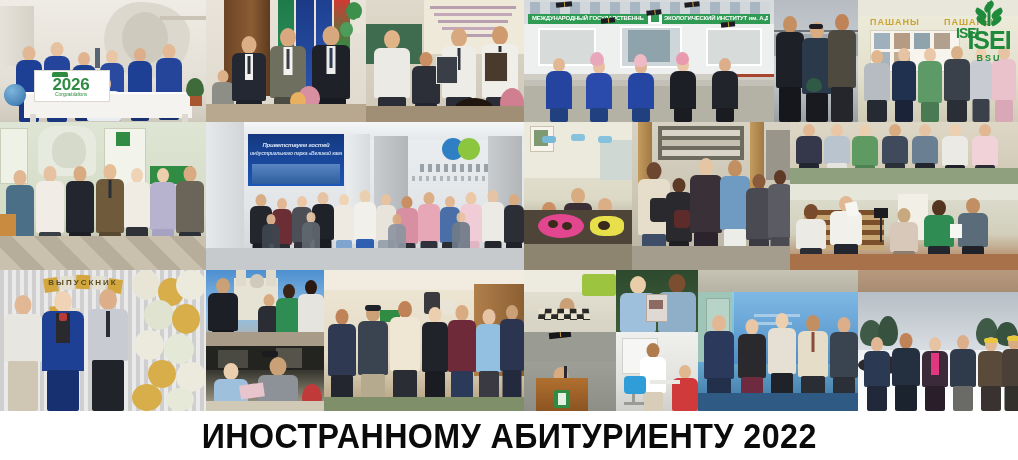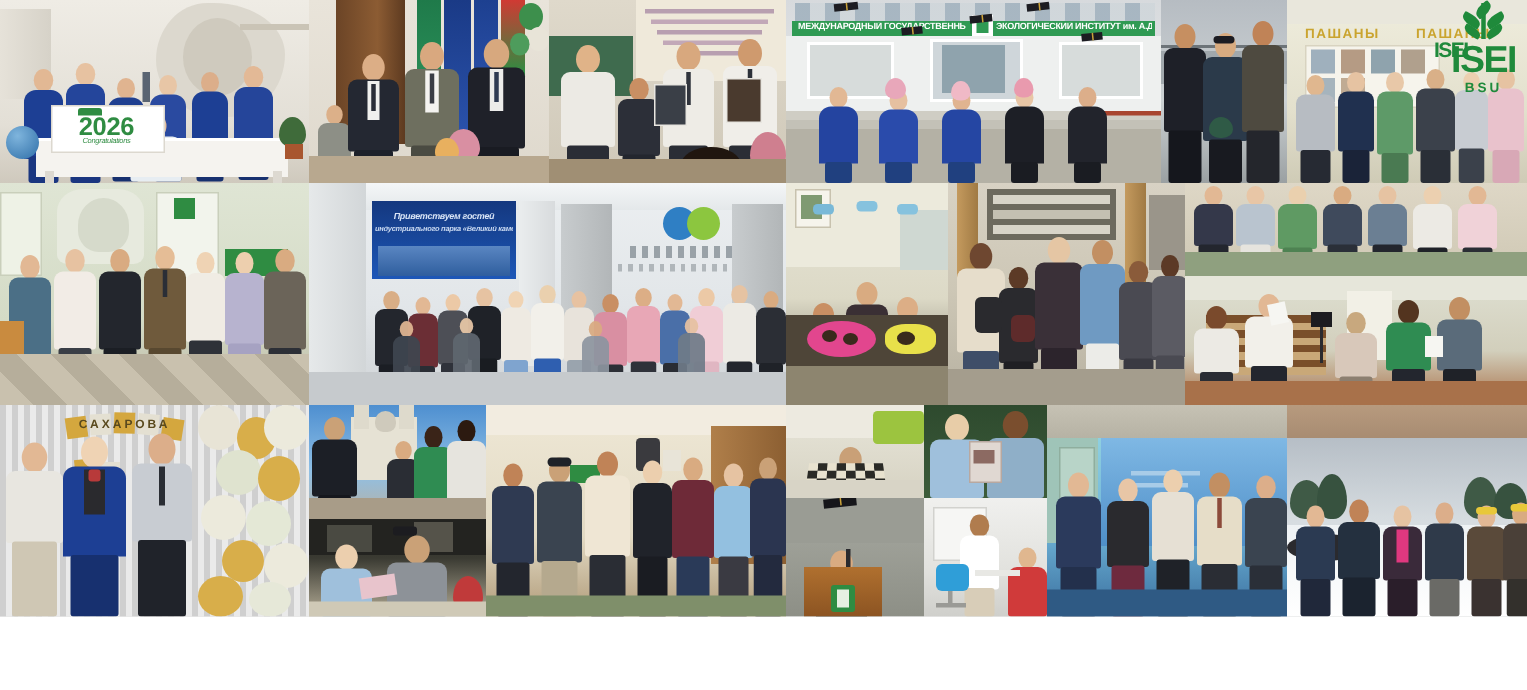--- a/index.html
+++ b/index.html
@@ -710,21 +710,21 @@
     <div class="cell" style="left:0;top:270px;width:206px;height:141px;">
       <div class="scene">
         <div class="bg" style="background:repeating-linear-gradient(90deg,#cfcfcf 0 4px,#eaeaea 4px 8px);"></div>
 
         <div style="position:absolute;left:40px;top:6px;width:86px;height:16px;"></div>
         <div style="position:absolute;left:44px;top:8px;width:14px;height:14px;background:#d4a73e;transform:rotate(-8deg);"></div>
         <div style="position:absolute;left:60px;top:6px;width:14px;height:14px;background:#e4e0d2;transform:rotate(-3deg);"></div>
         <div style="position:absolute;left:76px;top:5px;width:14px;height:14px;background:#d4a73e;transform:rotate(2deg);"></div>
         <div style="position:absolute;left:92px;top:6px;width:14px;height:14px;background:#e4e0d2;transform:rotate(5deg);"></div>
         <div style="position:absolute;left:108px;top:9px;width:14px;height:14px;background:#d4a73e;transform:rotate(9deg);"></div>
-        <div class="signtext" style="left:40px;top:9px;width:86px;font-size:8px;color:#5a4a1e;text-align:center;letter-spacing:2px;">САХАРОВА</div>
+        <div class="signtext" style="left:40px;top:9px;width:86px;font-size:8px;color:#5a4a1e;text-align:center;letter-spacing:2px;">ВЫПУСКНИК</div>
         <div style="position:absolute;left:50px;top:36px;width:14px;height:14px;background:#d4a73e;transform:rotate(-6deg);"></div>
         <div style="position:absolute;left:66px;top:38px;width:14px;height:14px;background:#e4e0d2;"></div>
 
         <div style="position:absolute;left:132px;top:0;width:28px;height:30px;border-radius:50%;background:#e8e4d6;"></div>
         <div style="position:absolute;left:158px;top:8px;width:26px;height:28px;border-radius:50%;background:#d8ae4a;"></div>
         <div style="position:absolute;left:176px;top:0;width:30px;height:30px;border-radius:50%;background:#eceadc;"></div>
         <div style="position:absolute;left:144px;top:30px;width:30px;height:30px;border-radius:50%;background:#dfe3cf;"></div>
         <div style="position:absolute;left:172px;top:34px;width:28px;height:30px;border-radius:50%;background:#d8ae4a;"></div>
         <div style="position:absolute;left:134px;top:60px;width:30px;height:30px;border-radius:50%;background:#eceadc;"></div>
         <div style="position:absolute;left:164px;top:64px;width:30px;height:30px;border-radius:50%;background:#e4e8d6;"></div>
@@ -1023,14 +1023,17 @@
     </div>
 
     <div class="cell" style="left:858px;top:270px;width:160px;height:22px;">
       <div class="scene">
           <div class="bg" style="background:linear-gradient(180deg,#b79a7e,#a88c72);"></div>
         </div>
     </div>
 
   </div>
 
+  <div id="caption">
+    <div class="txt">ИНОСТРАННОМУ АБИТУРИЕНТУ 2022</div>
+  </div>
 
 </div>
 
 </body></html>

